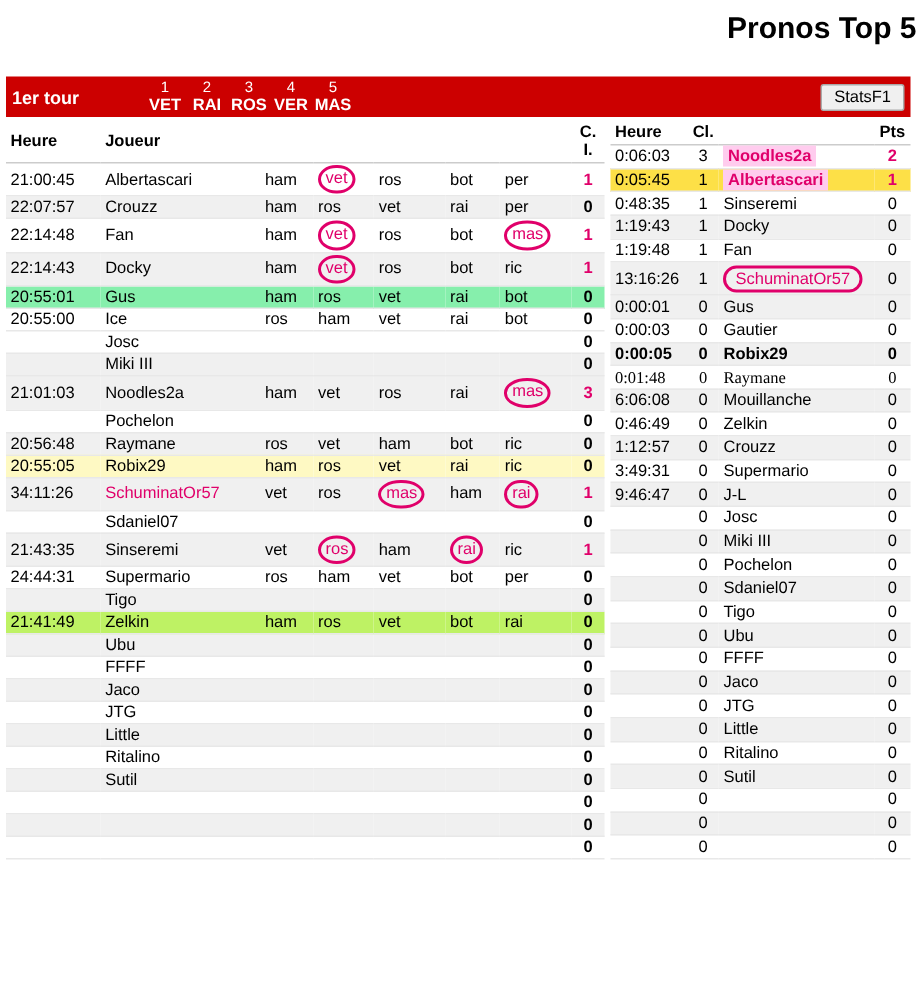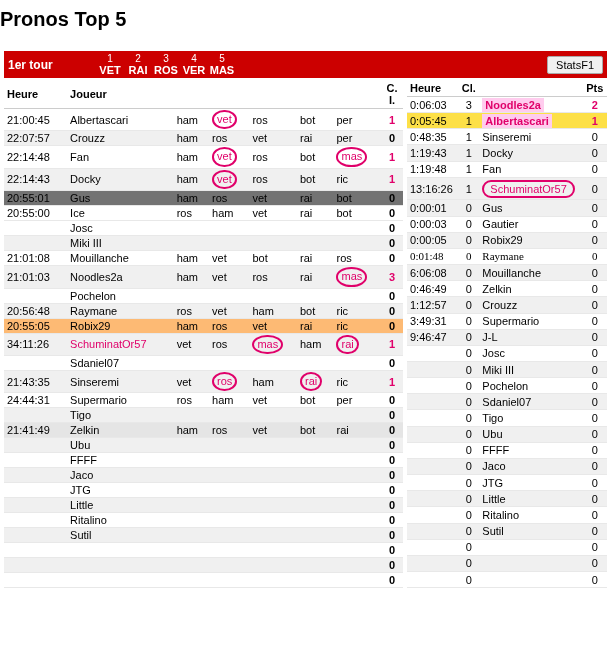--- a/index.html
+++ b/index.html
@@ -4,21 +4,21 @@
   <style>
     * { box-sizing: border-box; margin: 0; padding: 0; }
     body {
       font-family: Arial, sans-serif;
       font-size: 11px;
       background: #fff;
       width: 611px;
       min-height: 665px;
     }
     .page-title {
-      text-align: left;
+      text-align: right;
       font-size: 20px;
       font-weight: bold;
       padding: 8px 0 4px 0;
       background: #fff;
     }
     .main-container {
       display: flex;
       flex-direction: column;
       padding: 16px 4px;
     }
@@ -210,21 +210,21 @@
           <tr style="background: rgb(240, 240, 240);">
             <td>22:14:43</td>
             <td>Docky</td>
             <td>ham</td>
             <td><span class="circled">vet</span></td>
             <td>ros</td>
             <td>bot</td>
             <td>ric</td>
             <td style="text-align: center; font-weight: bold; color: rgb(224, 0, 106);">1</td>
           </tr>
-          <tr style="background: #737373;">
+          <tr style="background: #86efac;">
             <td>20:55:01</td>
             <td>Gus</td>
             <td>ham</td>
             <td>ros</td>
             <td>vet</td>
             <td>rai</td>
             <td>bot</td>
             <td style="text-align: center; font-weight: bold;">0</td>
           </tr>
           <tr style="background: rgb(255, 255, 255);">
@@ -248,30 +248,20 @@
             <td style="text-align: center; font-weight: bold;">0</td>
           </tr>
           <tr style="background: rgb(240, 240, 240);">
             <td></td>
             <td>Miki III</td>
             <td></td>
             <td></td>
             <td></td>
             <td></td>
             <td></td>
-            <td style="text-align: center; font-weight: bold;">0</td>
-          </tr>
-          <tr style="background: rgb(255, 255, 255);">
-            <td>21:01:08</td>
-            <td>Mouillanche</td>
-            <td>ham</td>
-            <td>vet</td>
-            <td>bot</td>
-            <td>rai</td>
-            <td>ros</td>
             <td style="text-align: center; font-weight: bold;">0</td>
           </tr>
           <tr style="background: rgb(240, 240, 240);">
             <td>21:01:03</td>
             <td>Noodles2a</td>
             <td>ham</td>
             <td>vet</td>
             <td>ros</td>
             <td>rai</td>
             <td><span class="circled">mas</span></td>
@@ -290,21 +280,21 @@
           <tr style="background: rgb(240, 240, 240);">
             <td>20:56:48</td>
             <td>Raymane</td>
             <td>ros</td>
             <td>vet</td>
             <td>ham</td>
             <td>bot</td>
             <td>ric</td>
             <td style="text-align: center; font-weight: bold;">0</td>
           </tr>
-          <tr style="background: #fdba74;">
+          <tr style="background: #fef9c3;">
             <td>20:55:05</td>
             <td>Robix29</td>
             <td>ham</td>
             <td>ros</td>
             <td>vet</td>
             <td>rai</td>
             <td>ric</td>
             <td style="text-align: center; font-weight: bold;">0</td>
           </tr>
           <tr style="background: rgb(240, 240, 240);">
@@ -350,21 +340,21 @@
           <tr style="background: rgb(240, 240, 240);">
             <td></td>
             <td>Tigo</td>
             <td></td>
             <td></td>
             <td></td>
             <td></td>
             <td></td>
             <td style="text-align: center; font-weight: bold;">0</td>
           </tr>
-          <tr style="background: #e5e5e5;">
+          <tr style="background: #bef264;">
             <td>21:41:49</td>
             <td>Zelkin</td>
             <td>ham</td>
             <td>ros</td>
             <td>vet</td>
             <td>bot</td>
             <td>rai</td>
             <td style="text-align: center; font-weight: bold;">0</td>
           </tr>
           <tr style="background: rgb(240, 240, 240);">
@@ -521,21 +511,21 @@
             <td style="text-align: center;">0</td>
             <td>Gus</td>
             <td style="text-align: center;">0</td>
           </tr>
           <tr style="background: rgb(255, 255, 255);">
             <td>0:00:03</td>
             <td style="text-align: center;">0</td>
             <td>Gautier</td>
             <td style="text-align: center;">0</td>
           </tr>
-          <tr style="background: rgb(240, 240, 240);">
+          <tr style="background: rgb(240, 240, 240); font-weight: bold;">
             <td>0:00:05</td>
             <td style="text-align: center;">0</td>
             <td>Robix29</td>
             <td style="text-align: center;">0</td>
           </tr>
           <tr style="background: rgb(255, 255, 255); font-family: Liberation Serif, serif;">
             <td>0:01:48</td>
             <td style="text-align: center;">0</td>
             <td>Raymane</td>
             <td style="text-align: center;">0</td>

